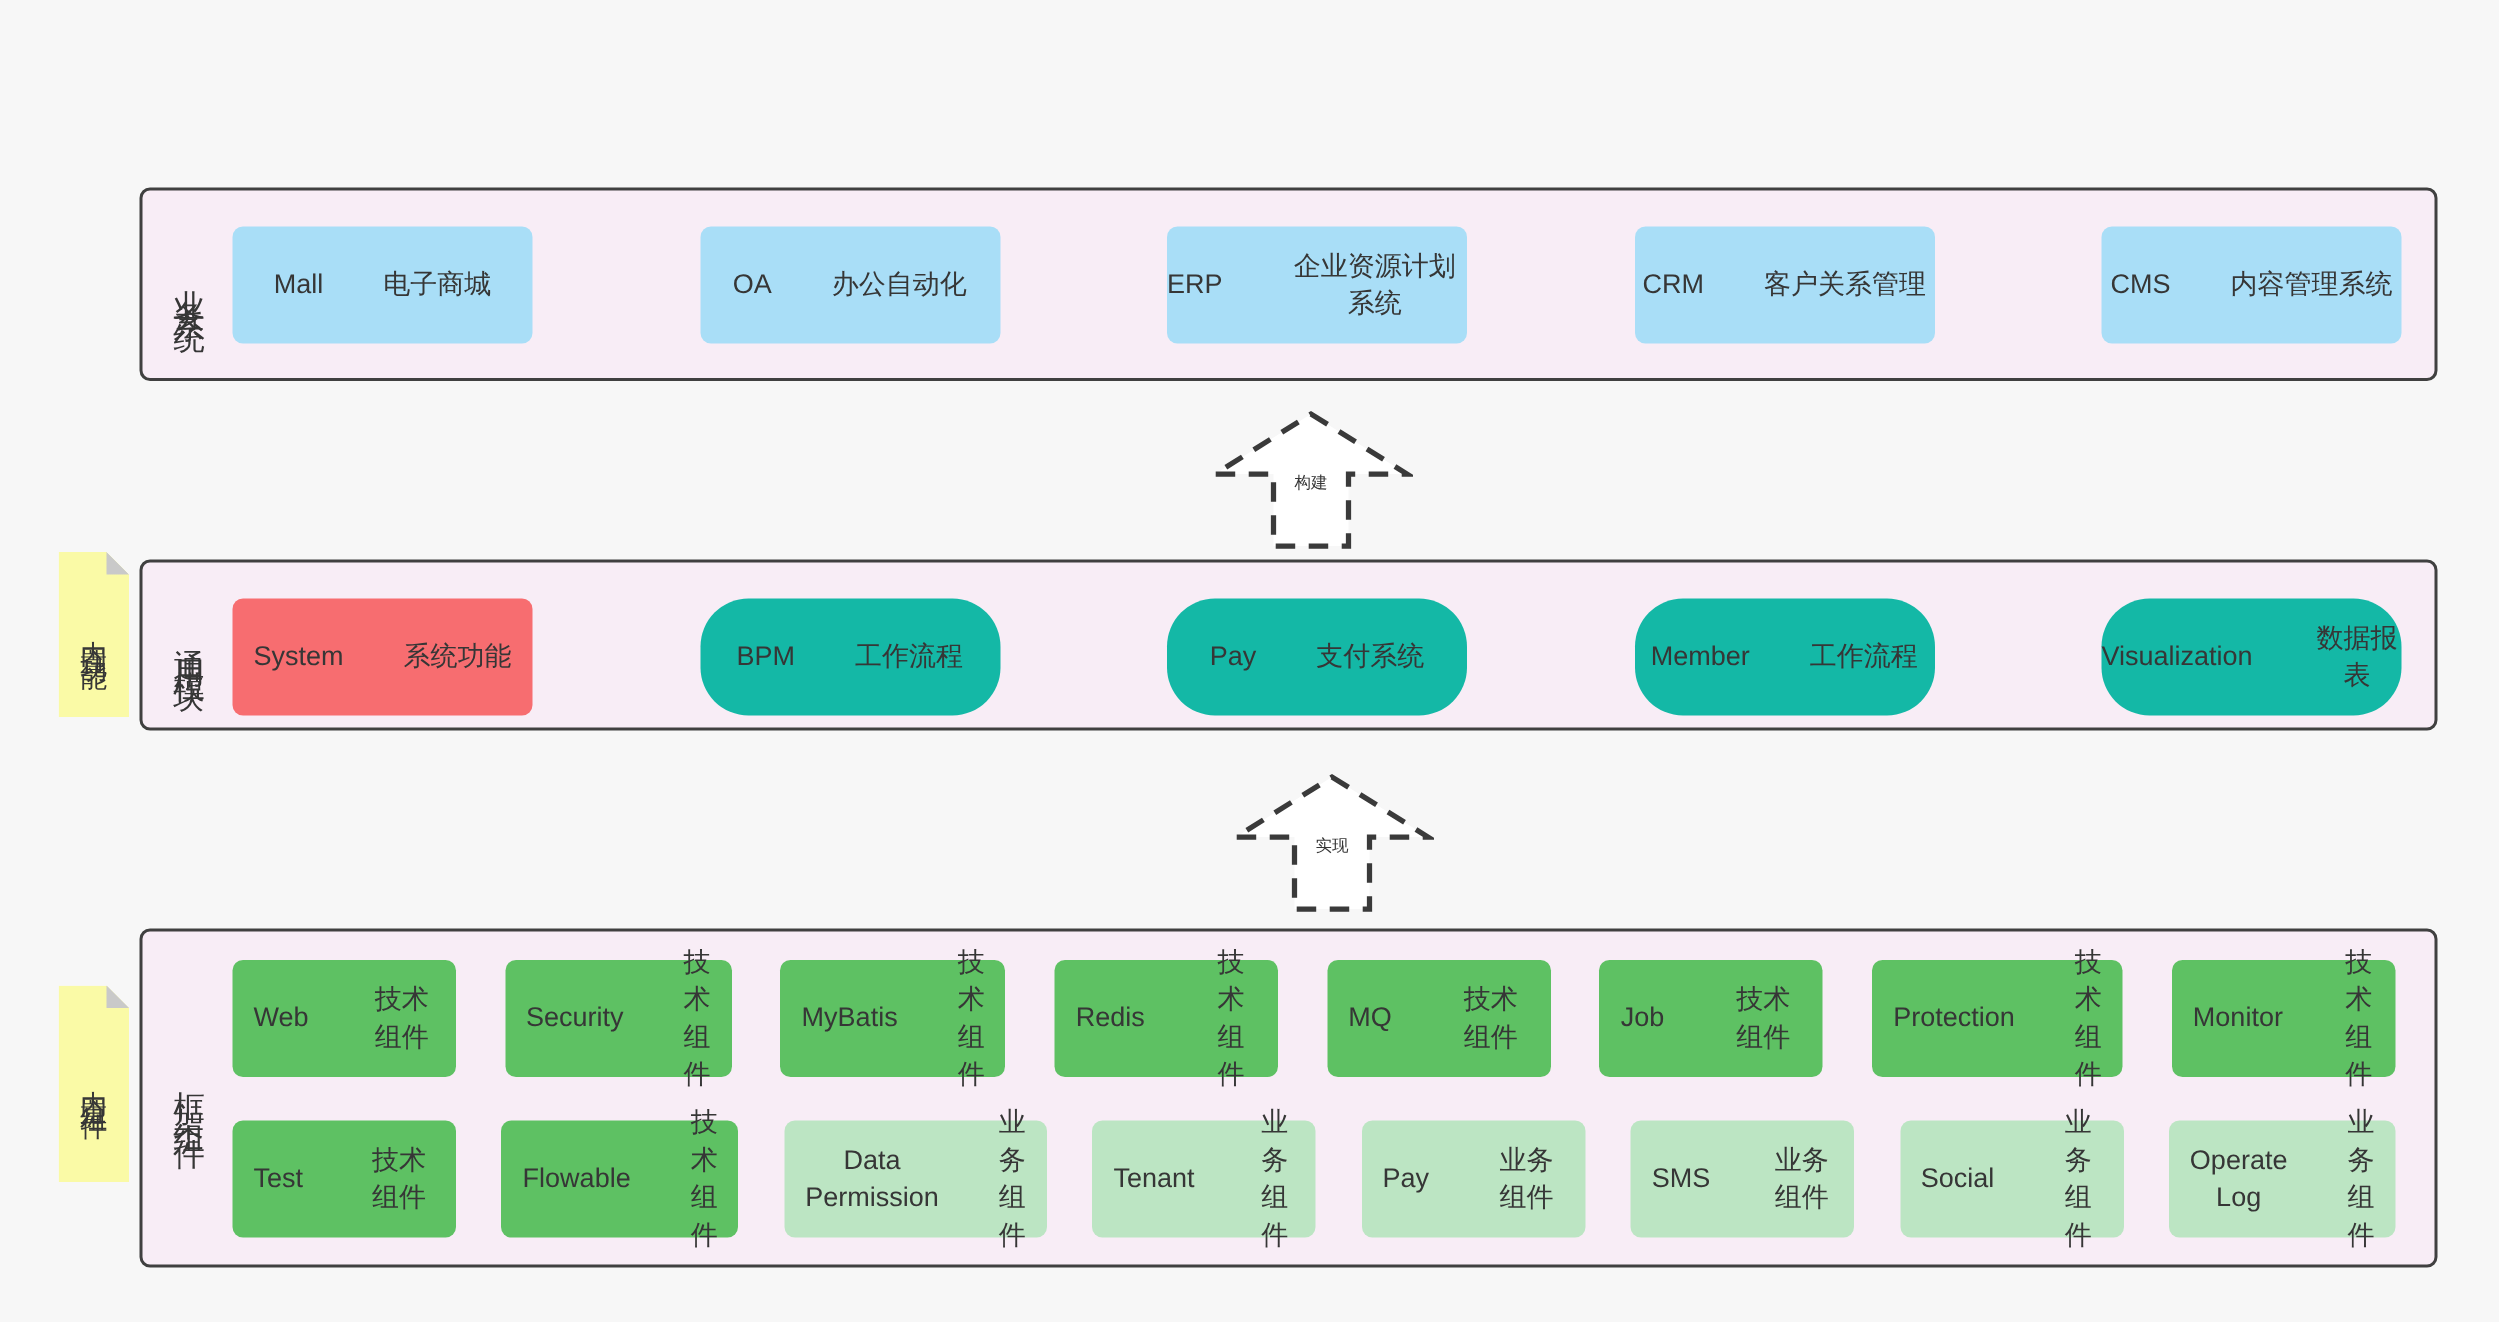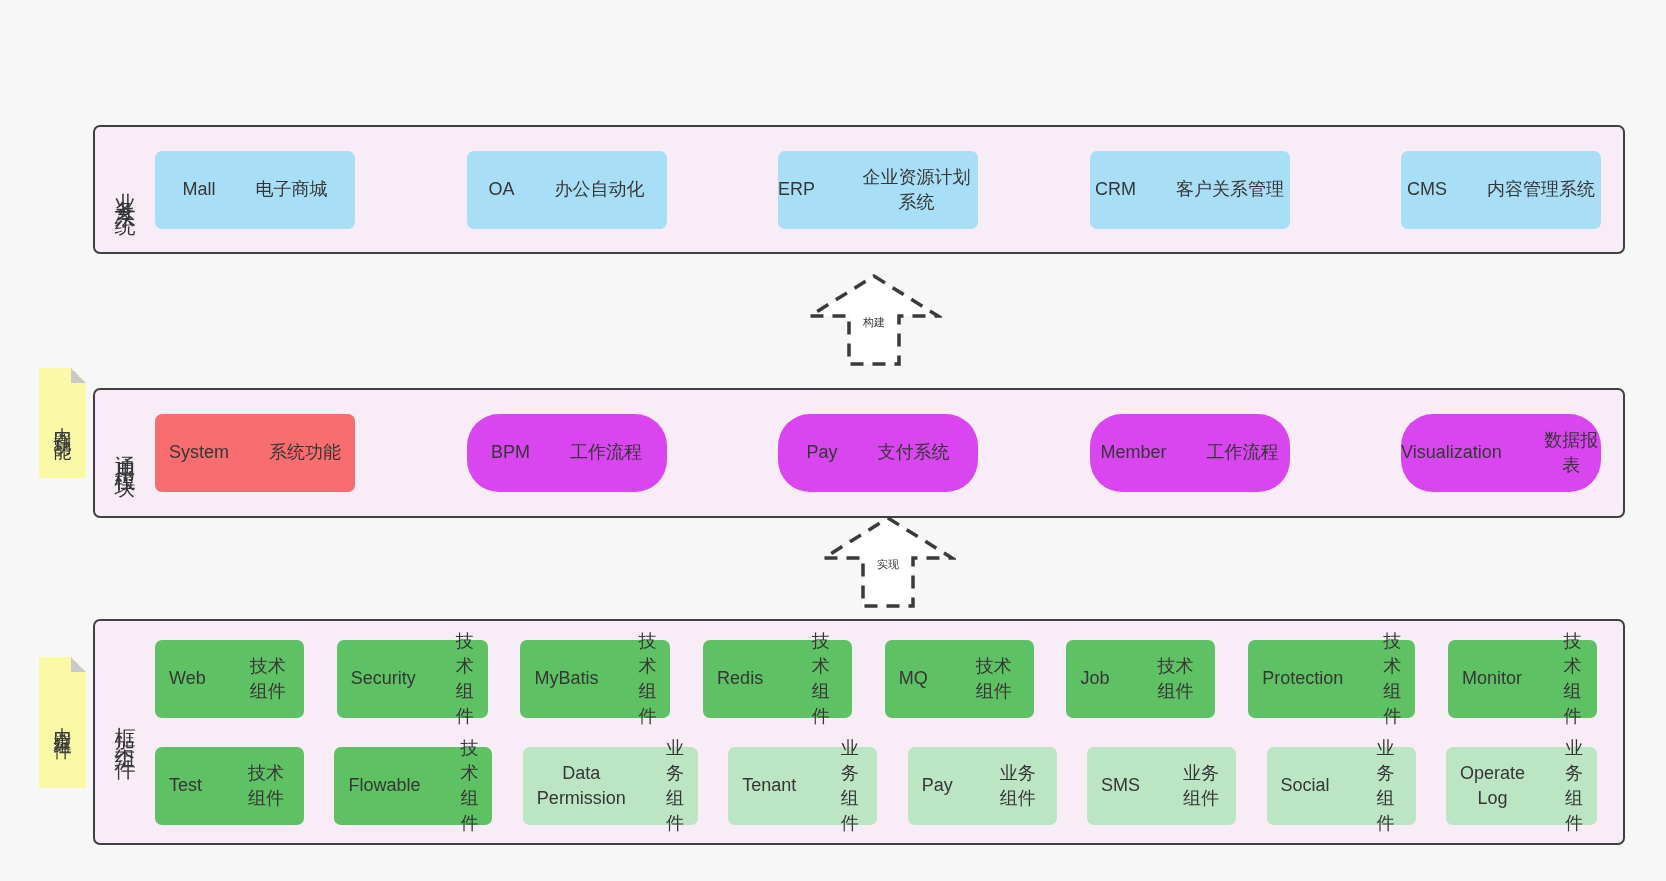--- a/index.html
+++ b/index.html
@@ -6,21 +6,21 @@
   body{
     width:1666px;height:881px;position:relative;overflow:hidden;
     background:#f7f7f7;color:#363636;
     font-family:"Liberation Sans","DejaVu Sans",sans-serif;
   }
   .layer{
     position:absolute;left:93px;width:1532px;box-sizing:border-box;
     background:#f8edf6;border:2px solid #404040;border-radius:7px;
   }
   .layer1{top:125px;height:129px;}
-  .layer2{top:388px;height:130px;}
+  .layer2{top:373px;height:114px;}
   .layer3{top:619px;height:226px;}
   .v-label{
     position:absolute;left:16px;top:50%;transform:translateY(-50%);
     writing-mode:vertical-rl;text-orientation:upright;
     font-size:21px;letter-spacing:7px;color:#363636;white-space:nowrap;
   }
   .layer3 .v-label{letter-spacing:11px;}
   .row{
     position:absolute;left:60px;right:22px;
     display:flex;justify-content:space-between;
@@ -31,21 +31,21 @@
   .layer3 .row-1{top:19px;}
   .layer3 .row-2{top:126px;}
   .layer3 .box{flex:0 0 149px;padding:12px 14px;}
   .box{
     box-sizing:border-box;border-radius:7px;
     display:flex;flex-direction:row;justify-content:center;align-items:center;
     text-align:center;font-size:18px;line-height:1.4;color:#363636;gap:40px;
   }
   .blue{background:#a9def7;}
   .red{background:#f76d70;}
-  .pink{background:#d946ef;border-radius:32px;}
+  .pink{background:#14b8a6;border-radius:32px;}
   .green{background:#5ec163;}
   .green-light{background:#bce5c3;}
   .note{
     position:absolute;left:39px;width:47px;background:#fafaa6;
     clip-path:polygon(0 0,calc(100% - 15px) 0,100% 15px,100% 100%,0 100%);
     display:flex;align-items:center;justify-content:center;
   }
   .note1{top:368px;height:110px;}
   .note2{top:657px;height:131px;}
   .fold{

